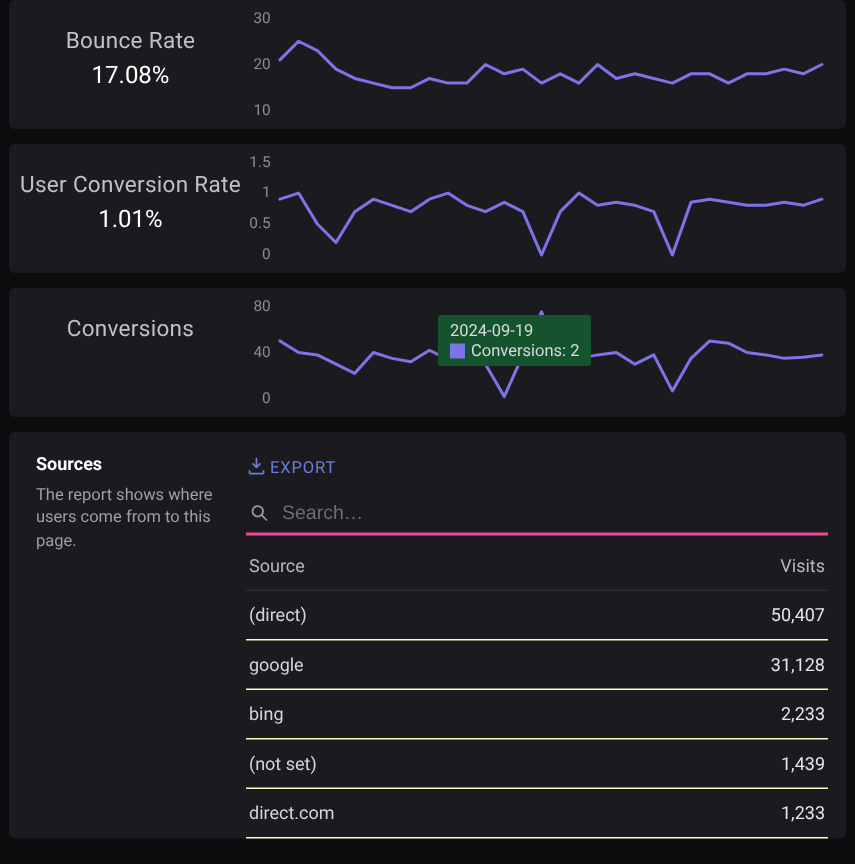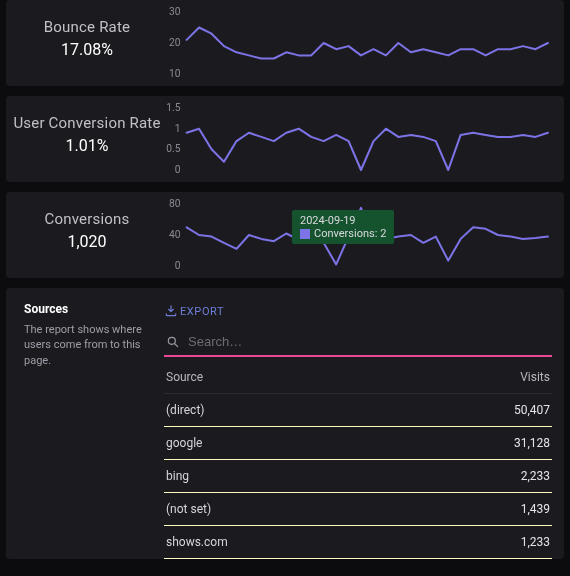--- a/index.html
+++ b/index.html
@@ -183,21 +183,20 @@
           <text x="18" y="7" text-anchor="end">1.5</text>
         </g>
         <path d="M24.0 28.8 L36.1 24.7 L48.3 45.3 L60.4 57.7 L72.6 37.1 L84.7 28.8 L96.8 32.9 L109.0 37.1 L121.1 28.8 L133.2 24.7 L145.4 32.9 L157.5 37.1 L169.7 30.9 L181.8 37.1 L193.9 66.0 L206.1 37.1 L218.2 24.7 L230.3 32.9 L242.5 30.9 L254.6 32.9 L266.8 37.1 L278.9 66.0 L291.0 30.9 L303.2 28.8 L315.3 30.9 L327.4 32.9 L339.6 32.9 L351.7 30.9 L363.9 32.9 L376.0 28.8 " class="line-path" stroke="#7c73e6"></path>
       </svg>
     </div>
 </div>
 
 <div class="panel">
   <div class="meta">
     <div class="label">Conversions</div>
-    <div class="value">1,020</div>
   </div>
   <div class="chart" id="chart-conv">
       <svg viewBox="0 0 380 70" preserveAspectRatio="none">
         <g class="yaxis">
           <text x="18" y="69" text-anchor="end">0</text>
           <text x="18" y="38" text-anchor="end">40</text>
           <text x="18" y="7" text-anchor="end">80</text>
         </g>
         <path d="M24.0 27.3 L36.1 35.0 L48.3 36.6 L60.4 42.8 L72.6 48.9 L84.7 35.0 L96.8 38.9 L109.0 41.2 L121.1 33.5 L133.2 39.6 L145.4 35.0 L157.5 42.8 L169.7 64.4 L181.8 36.6 L193.9 7.9 L206.1 42.8 L218.2 38.9 L230.3 36.6 L242.5 35.0 L254.6 42.8 L266.8 36.6 L278.9 60.6 L291.0 38.9 L303.2 27.3 L315.3 28.8 L327.4 35.0 L339.6 36.6 L351.7 38.9 L363.9 38.1 L376.0 36.6 " class="line-path" stroke="#7c73e6"></path>
       </svg>
@@ -245,19 +244,19 @@
           </div>
           <div class="row">
             <span class="src">bing</span>
             <span class="vis">2,233</span>
           </div>
           <div class="row">
             <span class="src">(not set)</span>
             <span class="vis">1,439</span>
           </div>
           <div class="row">
-            <span class="src">shows.com</span>
+            <span class="src">direct.com</span>
             <span class="vis">1,233</span>
           </div>
         </div>
     </div>
   </div>
 </div>
 
 </body></html>

